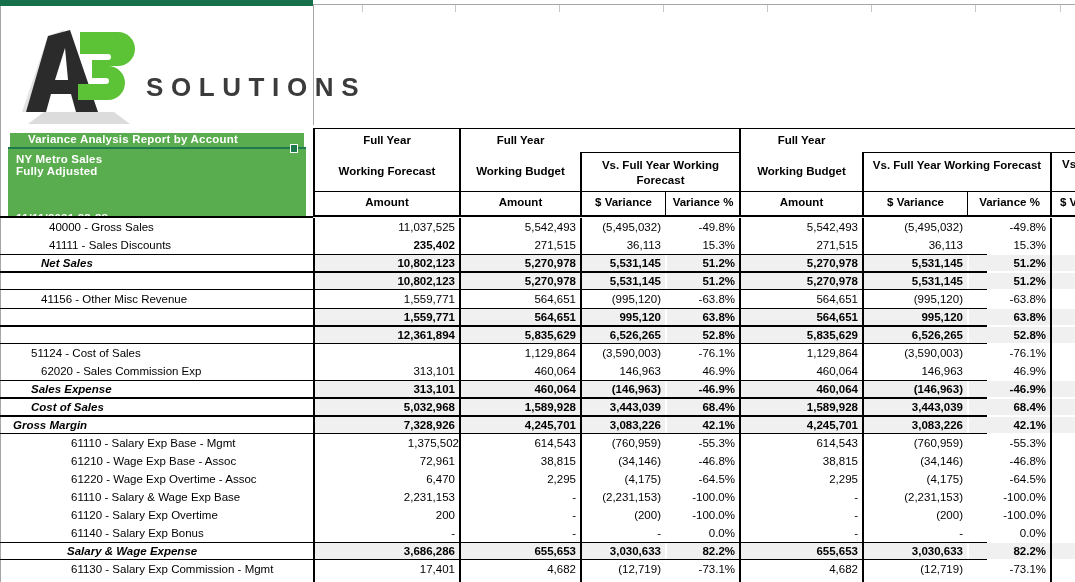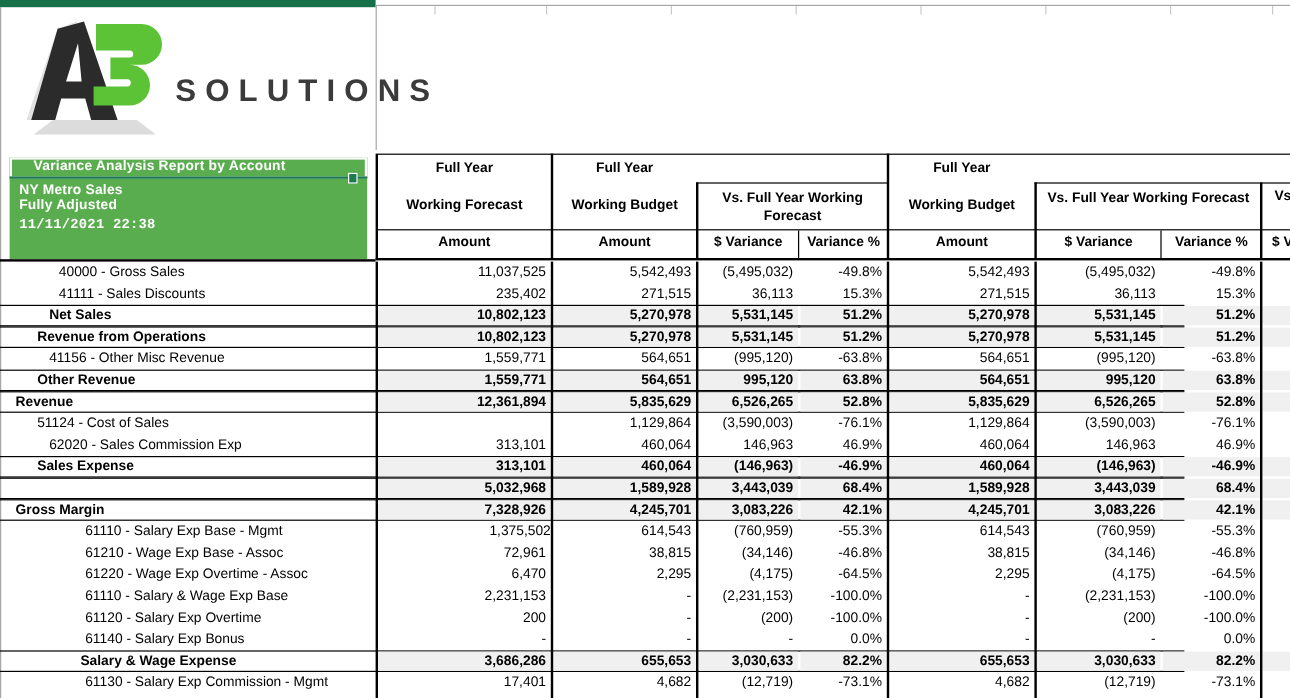--- a/index.html
+++ b/index.html
@@ -11,55 +11,55 @@
   #app{position:relative;width:1075px;height:582px;}
 
   
   .top-green-bar{position:absolute;left:0;top:0;width:313px;height:6px;background:#16704a;}
   .top-gray-line{position:absolute;left:313px;top:4px;width:762px;height:1px;background:#a6a6a6;}
   .top-tick{position:absolute;top:5px;width:1px;height:7px;background:#c8c8c8;}
   .left-edge-line{position:absolute;left:0;top:6px;width:1px;height:576px;background:#a6a6a6;}
   .logo-right-line{position:absolute;left:313px;top:5px;width:1px;height:120px;background:#a6a6a6;}
 
   
-  .logo-wrap{position:absolute;left:18px;top:14px;width:292px;height:104px;}
+  .logo-wrap{position:absolute;left:18px;top:26px;width:292px;height:104px;}
   .logo-mark{position:absolute;left:0;top:0;width:122px;height:104px;}
   .logo-word{position:absolute;left:128px;top:46px;font-size:26px;letter-spacing:7.6px;
     font-weight:bold;color:#3b3b3b;font-family:"Liberation Sans", sans-serif;}
 
   
   .green-block{position:absolute;left:8px;top:131px;width:298px;height:85px;background:#5aad4e;}
   .title-outline{position:absolute;left:8px;top:131px;width:298px;height:18px;
      background:#5aad4e;border:2px solid #ffffff;box-sizing:border-box;}
   .title-underline{position:absolute;left:8px;top:147px;width:298px;height:2px;background:#1d7a4d;}
   .sel-handle{position:absolute;left:290px;top:144px;width:8px;height:9px;background:#1d7a4d;border:1px solid #ffffff;box-sizing:border-box;}
   .gtxt{position:absolute;color:#ffffff;font-weight:bold;font-size:11.5px;letter-spacing:.2px;
      font-family:"Liberation Sans", sans-serif;white-space:nowrap;}
   .gt-title{left:28px;top:133px;}
   .gt-l2{left:16px;top:143px;margin-top:10px;}
   .gt-l3{left:16px;top:165px;}
-  .gt-ts{left:16px;top:181px;font-family:Liberation Mono, monospace;}
+  .gt-ts{left:16px;top:212px;}
   .green-botline{position:absolute;left:0;top:216px;width:313px;height:2px;background:#000000;}
   .hdr-cell{position:absolute;box-sizing:border-box;text-align:center;
      font-weight:bold;font-size:11.5px;color:#000;font-family:"Liberation Sans", sans-serif;}
   .vline{position:absolute;background:#000000;width:2px;}
   .vline-thin{position:absolute;background:#000000;width:1px;}
   .hline{position:absolute;background:#000000;height:1px;}
   .hline2{position:absolute;background:#000000;height:2px;}
 
   
   .tbl{position:absolute;left:0;top:218px;width:1075px;}
   .row{position:relative;height:18px;width:987px;}
   .row.shade .cell,.row.shade .lbl{background:#f0f0f0;}
   .row.shade{border-top:1px solid #000;border-bottom:1px solid #000;height:18px;box-sizing:border-box;}
   .row.shade .lbl,.row.shade .cell{height:16px;line-height:16px;}
   .lbl{position:absolute;left:1px;top:0;width:312px;height:18px;line-height:18px;
      font-size:11.5px;color:#000;white-space:nowrap;overflow:hidden;
      font-family:"Liberation Sans", sans-serif;}
-  .row.shade .lbl{background:transparent;}
+  .row.shade .lbl{background:transparent;font-style:italic;}
   .cell{position:absolute;top:0;height:18px;line-height:18px;text-align:right;
      font-size:11.5px;color:#000;padding-right:4px;box-sizing:border-box;
      white-space:nowrap;overflow:hidden;font-family:"Liberation Sans", sans-serif;}
   .b{font-weight:bold;}
   .ind0{padding-left:12px;}
   .ind1{padding-left:30px;}
   .ind2{padding-left:40px;}
   .ind3{padding-left:48px;}
   .ind4{padding-left:70px;}
   .ind5{padding-left:66px;}
@@ -147,42 +147,41 @@
         <div class="cell" style="left: 461px; width: 119px;">5,542,493</div>
         <div class="cell" style="left: 582px; width: 83px;">(5,495,032)</div>
         <div class="cell" style="left: 667px; width: 72px;">-49.8%</div>
         <div class="cell" style="left: 741px; width: 121px;">5,542,493</div>
         <div class="cell" style="left: 864px; width: 103px;">(5,495,032)</div>
         <div class="cell" style="left: 969px; width: 81px;">-49.8%</div>
         <div class="cell" style="left: 1052px; width: 23px;"></div>
       </div>
       <div class="row">
         <div class="lbl ind3">41111 - Sales Discounts</div>
-        <div class="cell" style="left: 315px; width: 144px;">235,402</div>
+        <div class="cell" style="left: 315px; width: 144px; font-weight: bold;">235,402</div>
         <div class="cell" style="left: 461px; width: 119px;">271,515</div>
         <div class="cell" style="left: 582px; width: 83px;">36,113</div>
         <div class="cell" style="left: 667px; width: 72px;">15.3%</div>
         <div class="cell" style="left: 741px; width: 121px;">271,515</div>
         <div class="cell" style="left: 864px; width: 103px;">36,113</div>
         <div class="cell" style="left: 969px; width: 81px;">15.3%</div>
         <div class="cell" style="left: 1052px; width: 23px;"></div>
       </div>
       <div class="row shade">
         <div class="lbl ind2 b">Net Sales</div>
         <div class="cell b" style="left: 315px; width: 144px;">10,802,123</div>
         <div class="cell b" style="left: 461px; width: 119px;">5,270,978</div>
         <div class="cell b" style="left: 582px; width: 83px;">5,531,145</div>
         <div class="cell b" style="left: 667px; width: 72px;">51.2%</div>
         <div class="cell b" style="left: 741px; width: 121px;">5,270,978</div>
         <div class="cell b" style="left: 864px; width: 103px;">5,531,145</div>
         <div class="cell b" style="left: 969px; width: 81px;">51.2%</div>
         <div class="cell b" style="left: 1052px; width: 23px;"></div>
       </div>
       <div class="row shade">
-        <div class="lbl ind1 b">Revenue from Operations</div>
         <div class="cell b" style="left: 315px; width: 144px;">10,802,123</div>
         <div class="cell b" style="left: 461px; width: 119px;">5,270,978</div>
         <div class="cell b" style="left: 582px; width: 83px;">5,531,145</div>
         <div class="cell b" style="left: 667px; width: 72px;">51.2%</div>
         <div class="cell b" style="left: 741px; width: 121px;">5,270,978</div>
         <div class="cell b" style="left: 864px; width: 103px;">5,531,145</div>
         <div class="cell b" style="left: 969px; width: 81px;">51.2%</div>
         <div class="cell b" style="left: 1052px; width: 23px;"></div>
       </div>
       <div class="row">
@@ -190,32 +189,30 @@
         <div class="cell" style="left: 315px; width: 144px;">1,559,771</div>
         <div class="cell" style="left: 461px; width: 119px;">564,651</div>
         <div class="cell" style="left: 582px; width: 83px;">(995,120)</div>
         <div class="cell" style="left: 667px; width: 72px;">-63.8%</div>
         <div class="cell" style="left: 741px; width: 121px;">564,651</div>
         <div class="cell" style="left: 864px; width: 103px;">(995,120)</div>
         <div class="cell" style="left: 969px; width: 81px;">-63.8%</div>
         <div class="cell" style="left: 1052px; width: 23px;"></div>
       </div>
       <div class="row shade">
-        <div class="lbl ind1 b">Other Revenue</div>
         <div class="cell b" style="left: 315px; width: 144px;">1,559,771</div>
         <div class="cell b" style="left: 461px; width: 119px;">564,651</div>
         <div class="cell b" style="left: 582px; width: 83px;">995,120</div>
         <div class="cell b" style="left: 667px; width: 72px;">63.8%</div>
         <div class="cell b" style="left: 741px; width: 121px;">564,651</div>
         <div class="cell b" style="left: 864px; width: 103px;">995,120</div>
         <div class="cell b" style="left: 969px; width: 81px;">63.8%</div>
         <div class="cell b" style="left: 1052px; width: 23px;"></div>
       </div>
       <div class="row shade">
-        <div class="lbl ind0 b">Revenue</div>
         <div class="cell b" style="left: 315px; width: 144px;">12,361,894</div>
         <div class="cell b" style="left: 461px; width: 119px;">5,835,629</div>
         <div class="cell b" style="left: 582px; width: 83px;">6,526,265</div>
         <div class="cell b" style="left: 667px; width: 72px;">52.8%</div>
         <div class="cell b" style="left: 741px; width: 121px;">5,835,629</div>
         <div class="cell b" style="left: 864px; width: 103px;">6,526,265</div>
         <div class="cell b" style="left: 969px; width: 81px;">52.8%</div>
         <div class="cell b" style="left: 1052px; width: 23px;"></div>
       </div>
       <div class="row">
@@ -244,20 +241,21 @@
         <div class="cell b" style="left: 315px; width: 144px;">313,101</div>
         <div class="cell b" style="left: 461px; width: 119px;">460,064</div>
         <div class="cell b" style="left: 582px; width: 83px;">(146,963)</div>
         <div class="cell b" style="left: 667px; width: 72px;">-46.9%</div>
         <div class="cell b" style="left: 741px; width: 121px;">460,064</div>
         <div class="cell b" style="left: 864px; width: 103px;">(146,963)</div>
         <div class="cell b" style="left: 969px; width: 81px;">-46.9%</div>
         <div class="cell b" style="left: 1052px; width: 23px;"></div>
       </div>
       <div class="row shade">
+        <div class="lbl ind1 b">Cost of Sales</div>
         <div class="cell b" style="left: 315px; width: 144px;">5,032,968</div>
         <div class="cell b" style="left: 461px; width: 119px;">1,589,928</div>
         <div class="cell b" style="left: 582px; width: 83px;">3,443,039</div>
         <div class="cell b" style="left: 667px; width: 72px;">68.4%</div>
         <div class="cell b" style="left: 741px; width: 121px;">1,589,928</div>
         <div class="cell b" style="left: 864px; width: 103px;">3,443,039</div>
         <div class="cell b" style="left: 969px; width: 81px;">68.4%</div>
         <div class="cell b" style="left: 1052px; width: 23px;"></div>
       </div>
       <div class="row shade">

